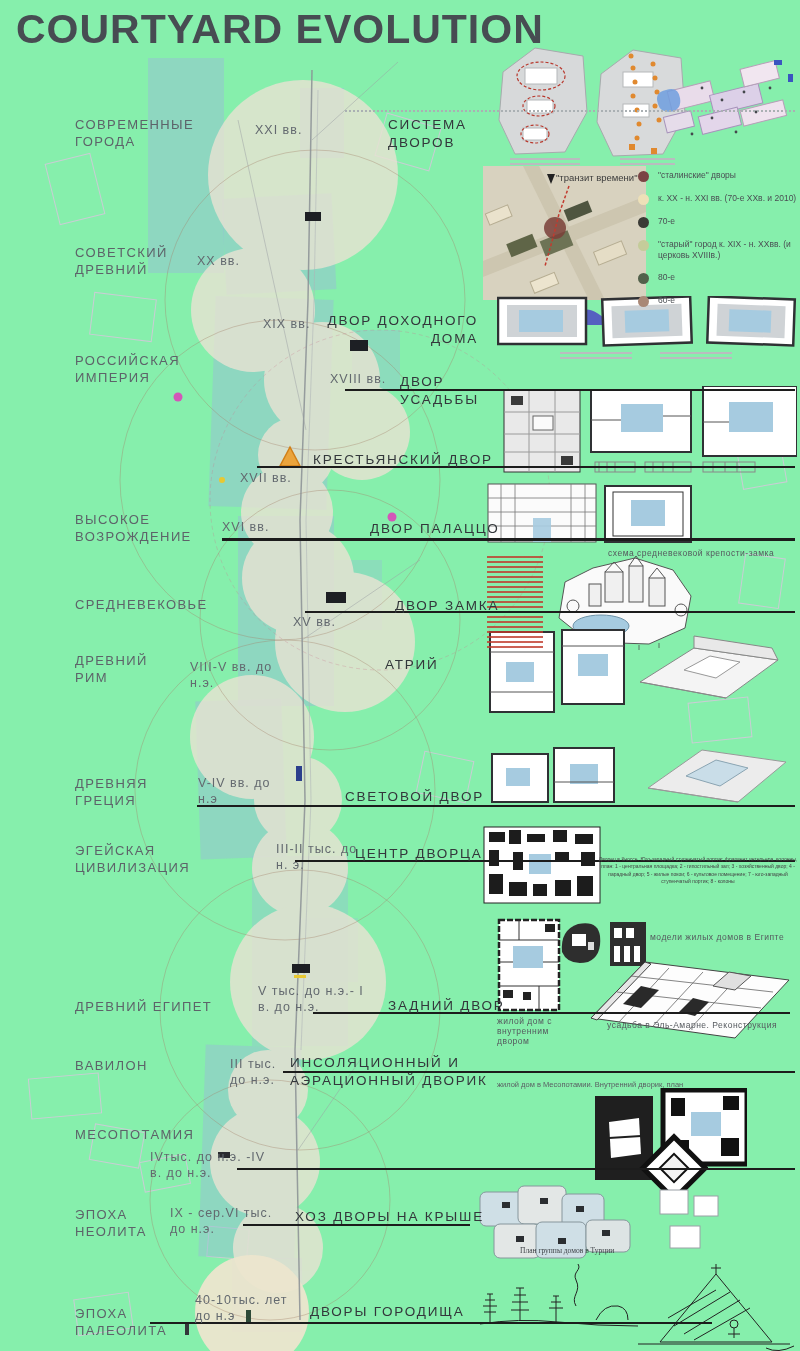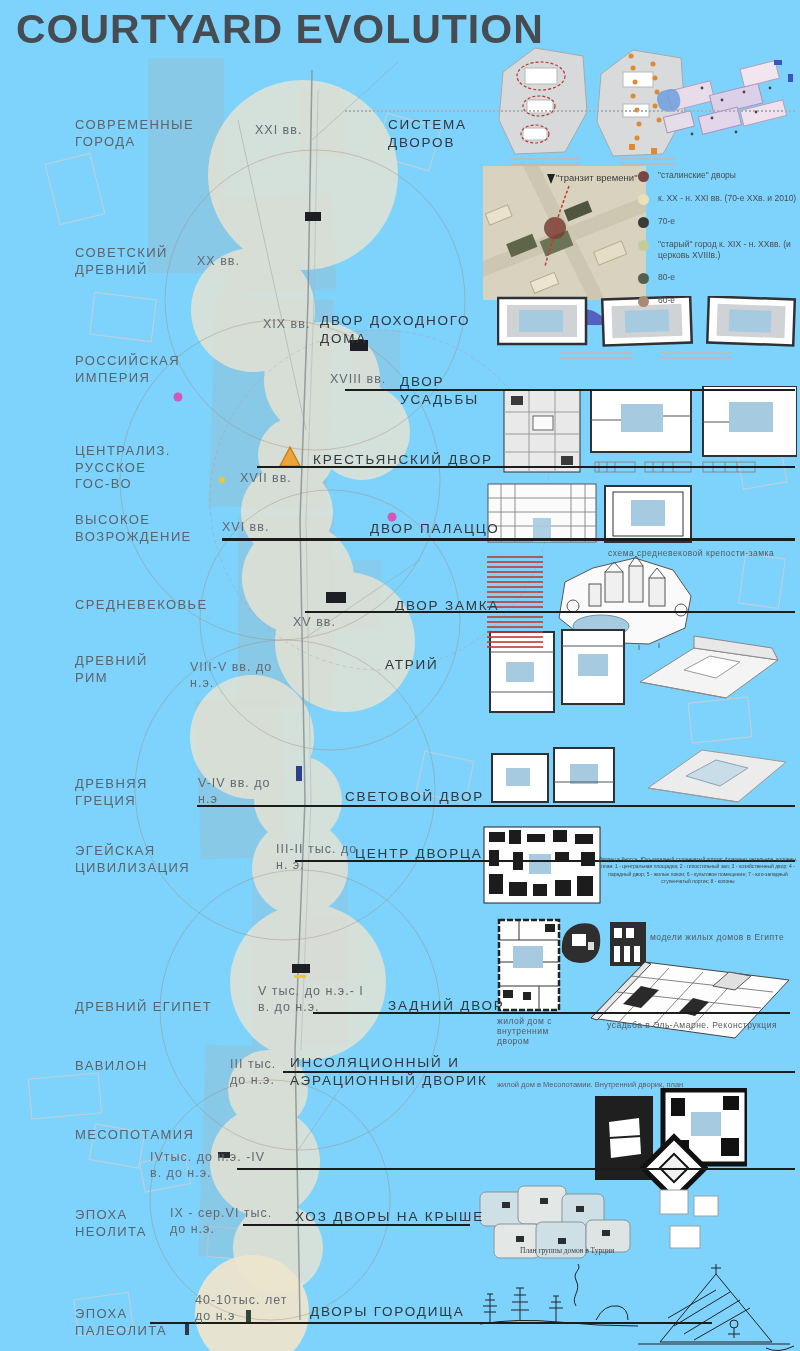--- a/index.html
+++ b/index.html
@@ -1,24 +1,24 @@
 <!DOCTYPE html>
 <html><head>
 <meta charset="utf-8">
 <style>
   html,body{margin:0;padding:0;background:#ffffff;}
-  #canvas{position:relative;width:800px;height:1351px;background:#7dd3fc;overflow:hidden;
+  #canvas{position:relative;width:800px;height:1351px;background:#86efac;overflow:hidden;
           font-family:"Liberation Sans",sans-serif;}
   .layer{position:absolute;left:0;top:0;}
   h1.title{position:absolute;left:16px;top:6px;margin:0;font-size:41px;font-weight:800;
            letter-spacing:1px;color:#474c52;}
   .era{position:absolute;font-size:13px;letter-spacing:1.4px;color:#5d6369;line-height:1.28;z-index:6;}
   .date{position:absolute;font-size:12.5px;letter-spacing:1px;color:#63696f;line-height:1.3;z-index:6;}
   .type{position:absolute;font-size:13.5px;letter-spacing:1.8px;color:#33373b;line-height:1.32;z-index:6;}
-  .right{}
+  .right{text-align:right;}
   .rule{position:absolute;height:2px;background:#1c1c1c;z-index:5;}
   .rule.thick{height:3px;}
   .rule.dotted{height:0;border-top:2px dotted #aab0b3;background:none;}
   .cap{position:absolute;color:#4c5055;z-index:6;}
   .cap.small{font-size:8.5px;letter-spacing:.5px;color:#55595e;}
   .cap.tiny{font-size:7.5px;color:#5a5e63;}
   .cap.micro{font-size:5px;color:#444;line-height:1.45;text-align:center;}
   .cap.serif{font-family:"Liberation Serif",serif;color:#3a3e43;}
   .legend{position:absolute;left:638px;top:170px;width:160px;display:flex;flex-direction:column;
           gap:11px;z-index:6;}
@@ -240,21 +240,20 @@
   <div class="date" style="left:197px;top:253px">XX вв.</div>
 
   <div class="date" style="left:263px;top:316px">XIX вв.</div>
   <div class="type right" style="left:320px;top:312px;width:158px">ДВОР ДОХОДНОГО ДОМА</div>
 
   <div class="era" style="left:75px;top:353px;width:135px">РОССИЙСКАЯ ИМПЕРИЯ</div>
   <div class="date" style="left:330px;top:371px">XVIII вв.</div>
   <div class="type" style="left:400px;top:373px;width:92px">ДВОР УСАДЬБЫ</div>
   <div class="rule" style="left:345px;top:389px;width:450px"></div>
 
-  <div class="era" style="left:75px;top:443px;width:112px">ЦЕНТРАЛИЗ. РУССКОЕ ГОС-ВО</div>
   <div class="date" style="left:240px;top:470px">XVII вв.</div>
   <div class="type" style="left:313px;top:451px;width:200px">КРЕСТЬЯНСКИЙ ДВОР</div>
   <div class="rule" style="left:257px;top:466px;width:538px"></div>
 
   <div class="era" style="left:75px;top:512px;width:140px">ВЫСОКОЕ ВОЗРОЖДЕНИЕ</div>
   <div class="date" style="left:222px;top:519px">XVI вв.</div>
   <div class="type" style="left:370px;top:520px;width:160px">ДВОР ПАЛАЦЦО</div>
   <div class="rule thick" style="left:222px;top:538px;width:573px"></div>
 
   <div class="era" style="left:75px;top:597px;width:170px">СРЕДНЕВЕКОВЬЕ</div>

